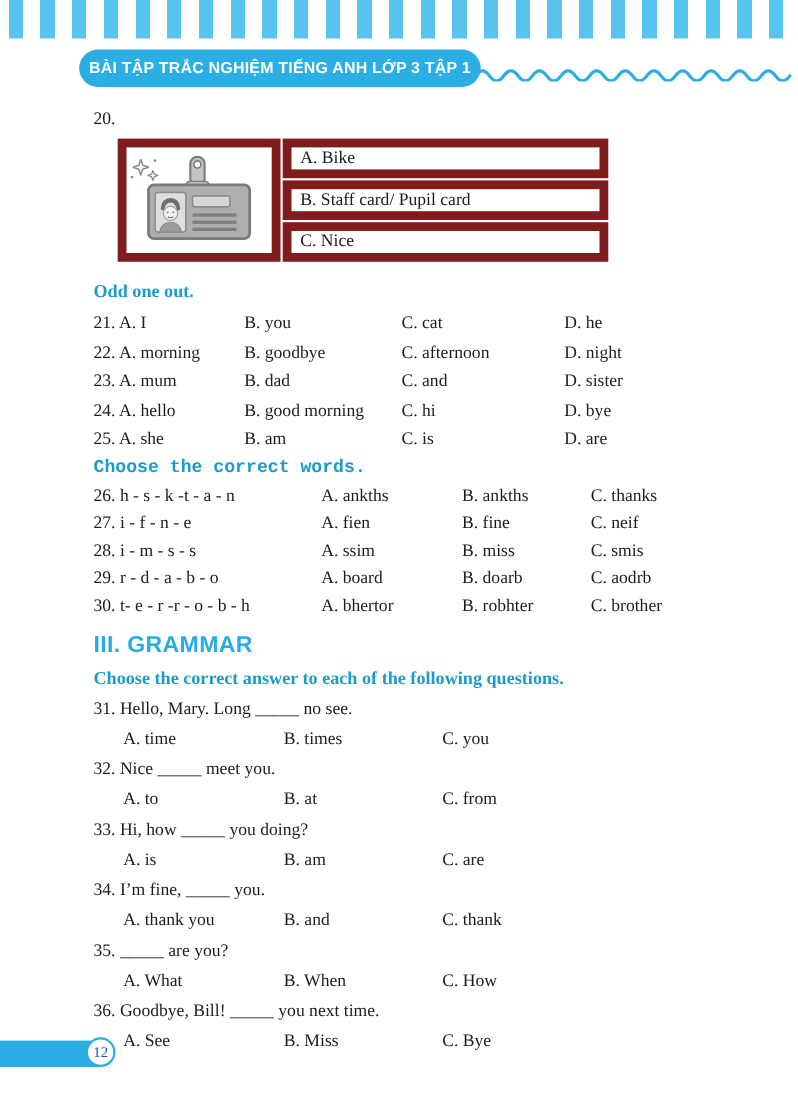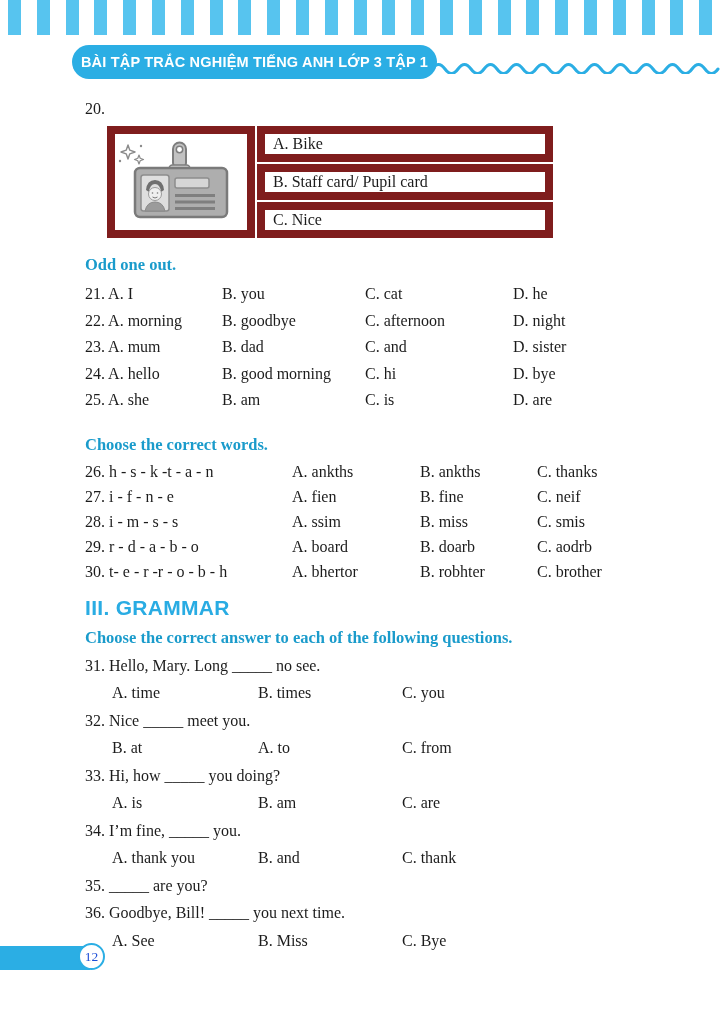--- a/index.html
+++ b/index.html
@@ -40,21 +40,21 @@
   td.opt-cell { height:20px; padding:1px 4px 1px 8px; font-size:16px; vertical-align:middle; }
   
   .serif-head {
     color:#1A9BCB; font-weight:bold; font-size:16.5px; margin-top:15px;
   }
   .ooo-rows { margin-top:6px; }
   .ooo-row {
     display:grid; grid-template-columns:137px 143px 148px 1fr;
     line-height:26.5px; font-size:16px; white-space:nowrap;
   }
-  .words-head { margin-top:21px; }
+  .words-head { margin-top:1px;font-family:Liberation Mono, monospace; }
   .words-rows { margin-top:4px; }
   .words-row {
     display:grid; grid-template-columns:207px 128px 117px 1fr;
     line-height:25px; font-size:16px; white-space:nowrap;
   }
   .grammar-head {
     margin-top:12px; color:#29ACE3;
     font-family:"Liberation Sans","DejaVu Sans",sans-serif;
     font-weight:bold; font-size:21px; letter-spacing:0.3px;
   }
@@ -214,22 +214,22 @@
       <div class="gq-line">31. Hello, Mary. Long _____ no see.</div>
       <div class="gq-opts">
         <span>A. time</span>
         <span>B. times</span>
         <span>C. you</span>
       </div>
     </div>
     <div>
       <div class="gq-line">32. Nice _____ meet you.</div>
       <div class="gq-opts">
+        <span>A. to</span>
         <span>B. at</span>
-        <span>A. to</span>
         <span>C. from</span>
       </div>
     </div>
     <div>
       <div class="gq-line">33. Hi, how _____ you doing?</div>
       <div class="gq-opts">
         <span>A. is</span>
         <span>B. am</span>
         <span>C. are</span>
       </div>
@@ -237,20 +237,25 @@
     <div>
       <div class="gq-line">34. I’m fine, _____ you.</div>
       <div class="gq-opts">
         <span>A. thank you</span>
         <span>B. and</span>
         <span>C. thank</span>
       </div>
     </div>
     <div>
       <div class="gq-line">35. _____ are you?</div>
+      <div class="gq-opts">
+        <span>A. What</span>
+        <span>B. When</span>
+        <span>C. How</span>
+      </div>
     </div>
     <div>
       <div class="gq-line">36. Goodbye, Bill! _____ you next time.</div>
       <div class="gq-opts">
         <span>A. See</span>
         <span>B. Miss</span>
         <span>C. Bye</span>
       </div>
     </div>
 

